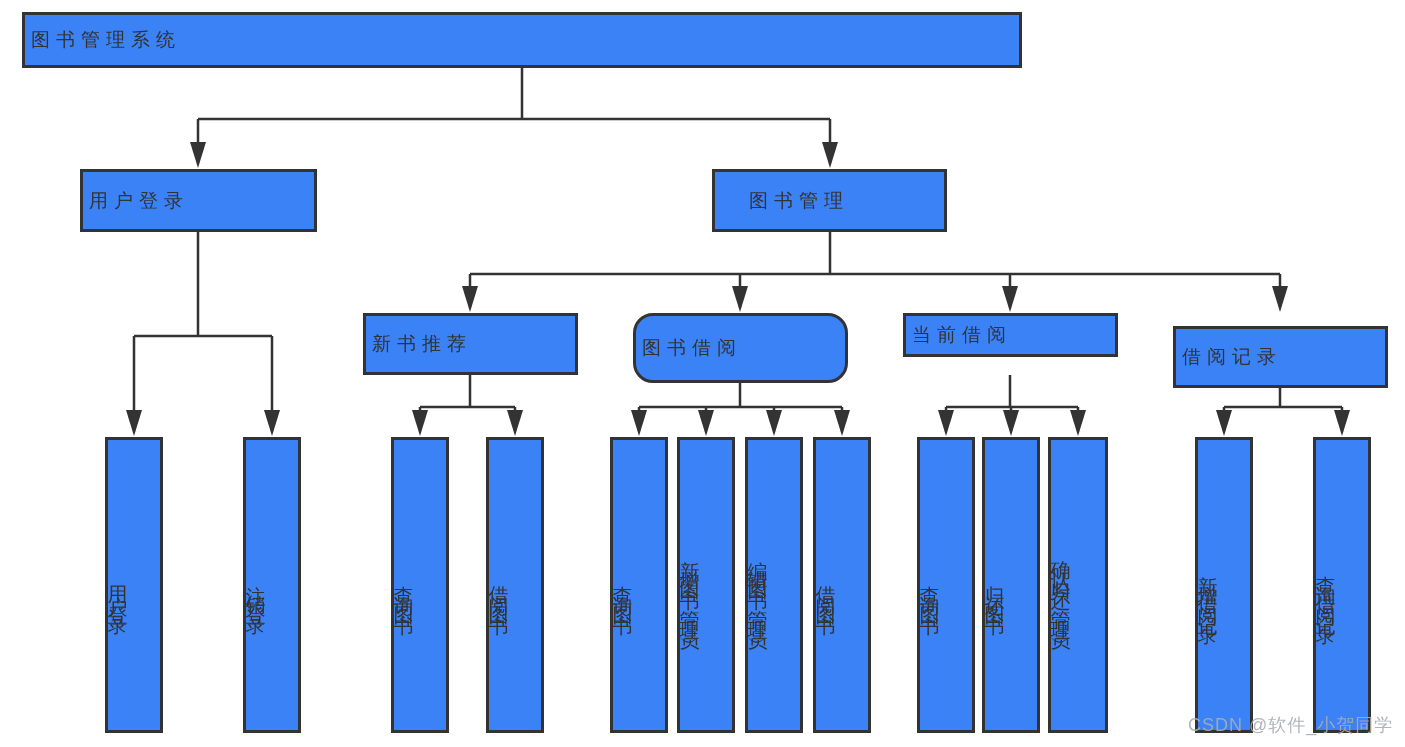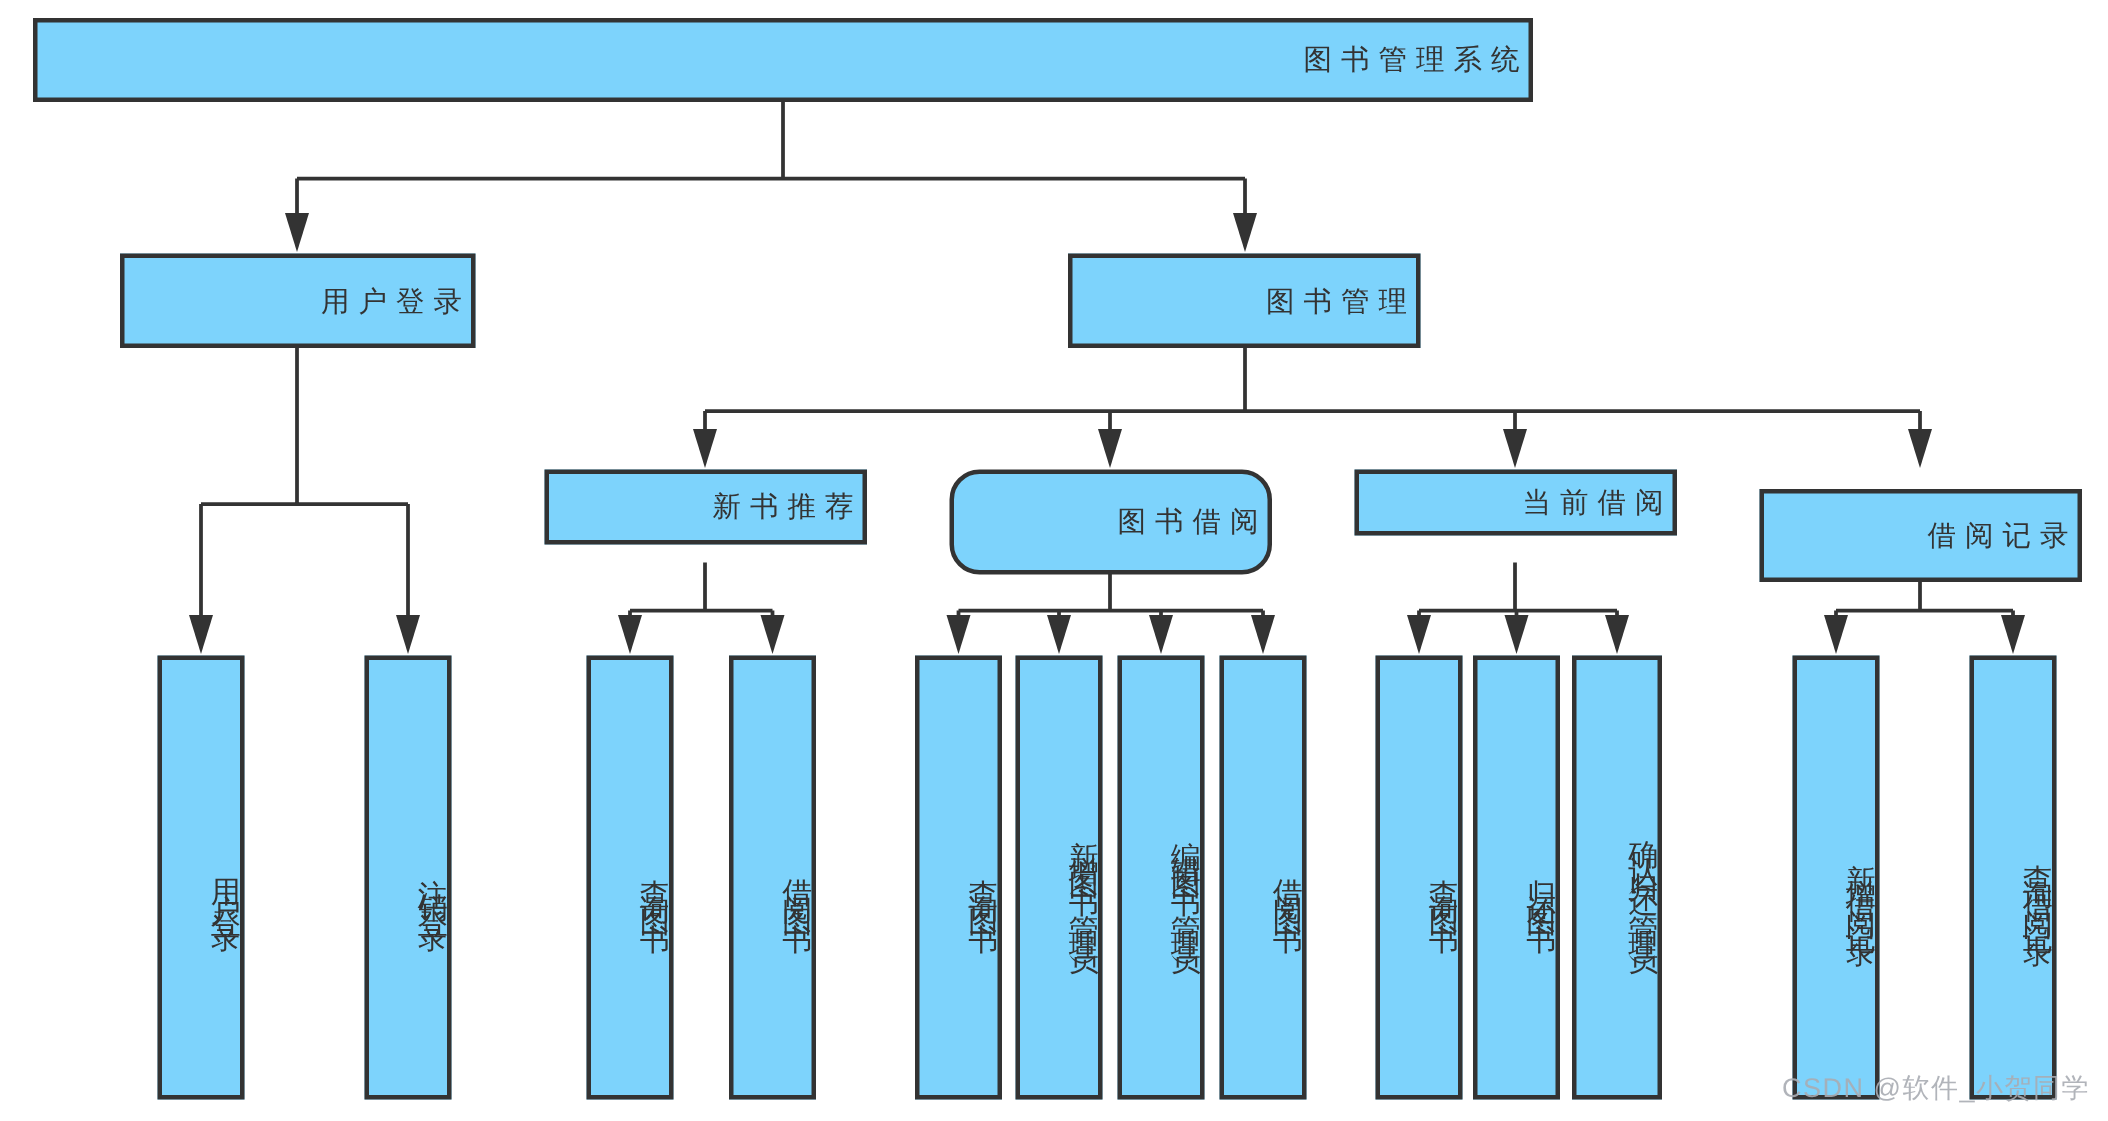--- a/index.html
+++ b/index.html
@@ -11,26 +11,26 @@
     font-family: "Liberation Sans", "DejaVu Sans", sans-serif;
     overflow: hidden;
   }
   svg.connectors {
     position: absolute;
     left: 0; top: 0;
     width: 1405px; height: 747px;
   }
   .node {
     position: absolute;
-    background: #7dd3fc;
+    background: #3b82f6;
     border: 3px solid #333333;
     box-sizing: border-box;
     display: flex;
     align-items: center;
-    justify-content: flex-end;
+    justify-content: flex-start;
     color: #333333;
   }
   .hlabel {
     font-size: 19px;
     letter-spacing: 6px;
     text-indent: 6px;
     white-space: nowrap;
     color: #333333;
   }
   .vlabel {
@@ -110,21 +110,21 @@
     <span class="hlabel">图书管理系统</span>
   </div>
 
   <div class="node" style="left:80px; top:169px; width:237px; height:63px;">
     <span class="hlabel">用户登录</span>
   </div>
   <div class="node" style="left:712px; top:169px; width:235px; height:63px;padding-left:28px;">
     <span class="hlabel">图书管理</span>
   </div>
 
-  <div class="node" style="left:363px; top:313px; width:215px; height:50px;">
+  <div class="node" style="left:363px; top:313px; width:215px; height:62px;">
     <span class="hlabel">新书推荐</span>
   </div>
   <div class="node" style="left:633px; top:313px; width:215px; height:70px;border-radius:20px;">
     <span class="hlabel">图书借阅</span>
   </div>
   <div class="node" style="left:903px; top:313px; width:215px; height:44px;">
     <span class="hlabel">当前借阅</span>
   </div>
   <div class="node" style="left:1173px; top:326px; width:215px; height:62px;">
     <span class="hlabel">借阅记录</span>

